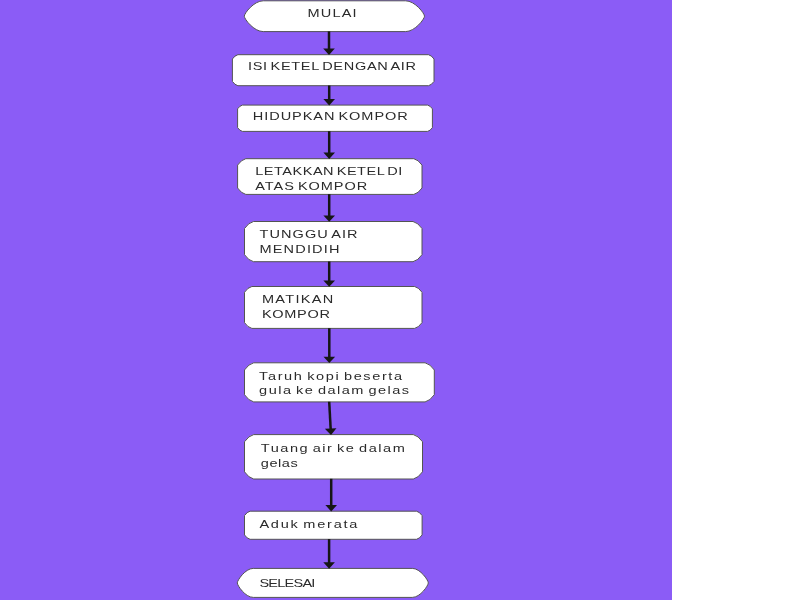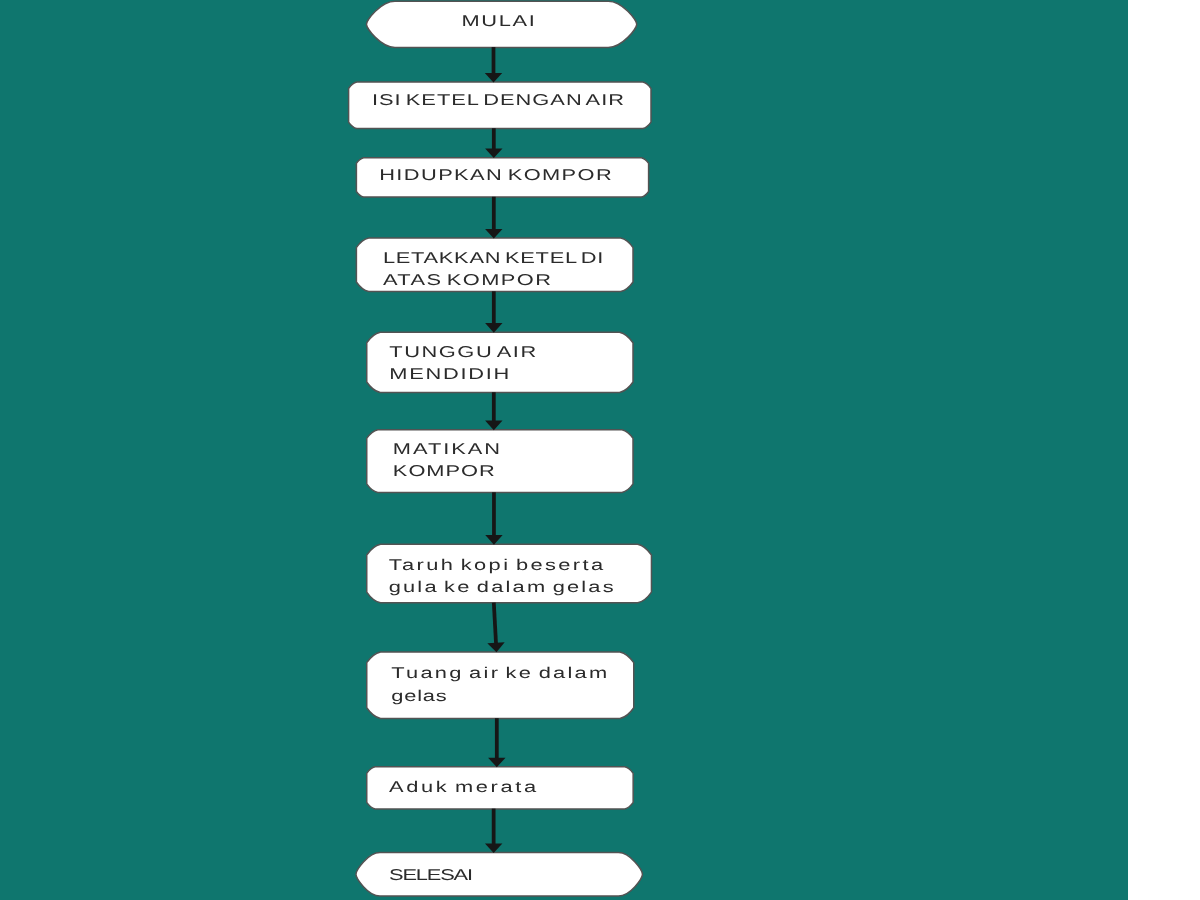--- a/index.html
+++ b/index.html
@@ -1,18 +1,18 @@
 <!DOCTYPE html>
 <html><head>
 <meta charset="utf-8">
 <title>Flowchart</title>
 <style>
   html,body{margin:0;padding:0;}
   body{width:800px;height:600px;background:#ffffff;font-family:"Liberation Sans",sans-serif;overflow:hidden;}
-  #stage{position:relative;width:752px;height:600px;background:#0f766e;text-align:center;}
+  #stage{position:relative;width:672px;height:600px;background:#8b5cf6;text-align:center;}
   svg{position:absolute;left:0;top:0;display:block;}
   .nodetext{font-family:"Liberation Sans",sans-serif;font-size:10.4px;}
 </style>
 </head>
 <body style="background: rgb(255, 255, 255);">
 
 <div id="stage">
   <svg id="svg" width="800" height="600" viewBox="0 0 800 600">
       <g>
         <path d="M 263.3 0.8 L 405.5 0.8 C 415 0.8 424.5 13.427999999999999 424.5 16.2 C 424.5 18.971999999999998 415 31.6 405.5 31.6 L 263.3 31.6 C 253.8 31.6 244.3 18.971999999999998 244.3 16.2 C 244.3 13.427999999999999 253.8 0.8 263.3 0.8 Z" fill="#ffffff" stroke="#535353" stroke-width="1"></path>

